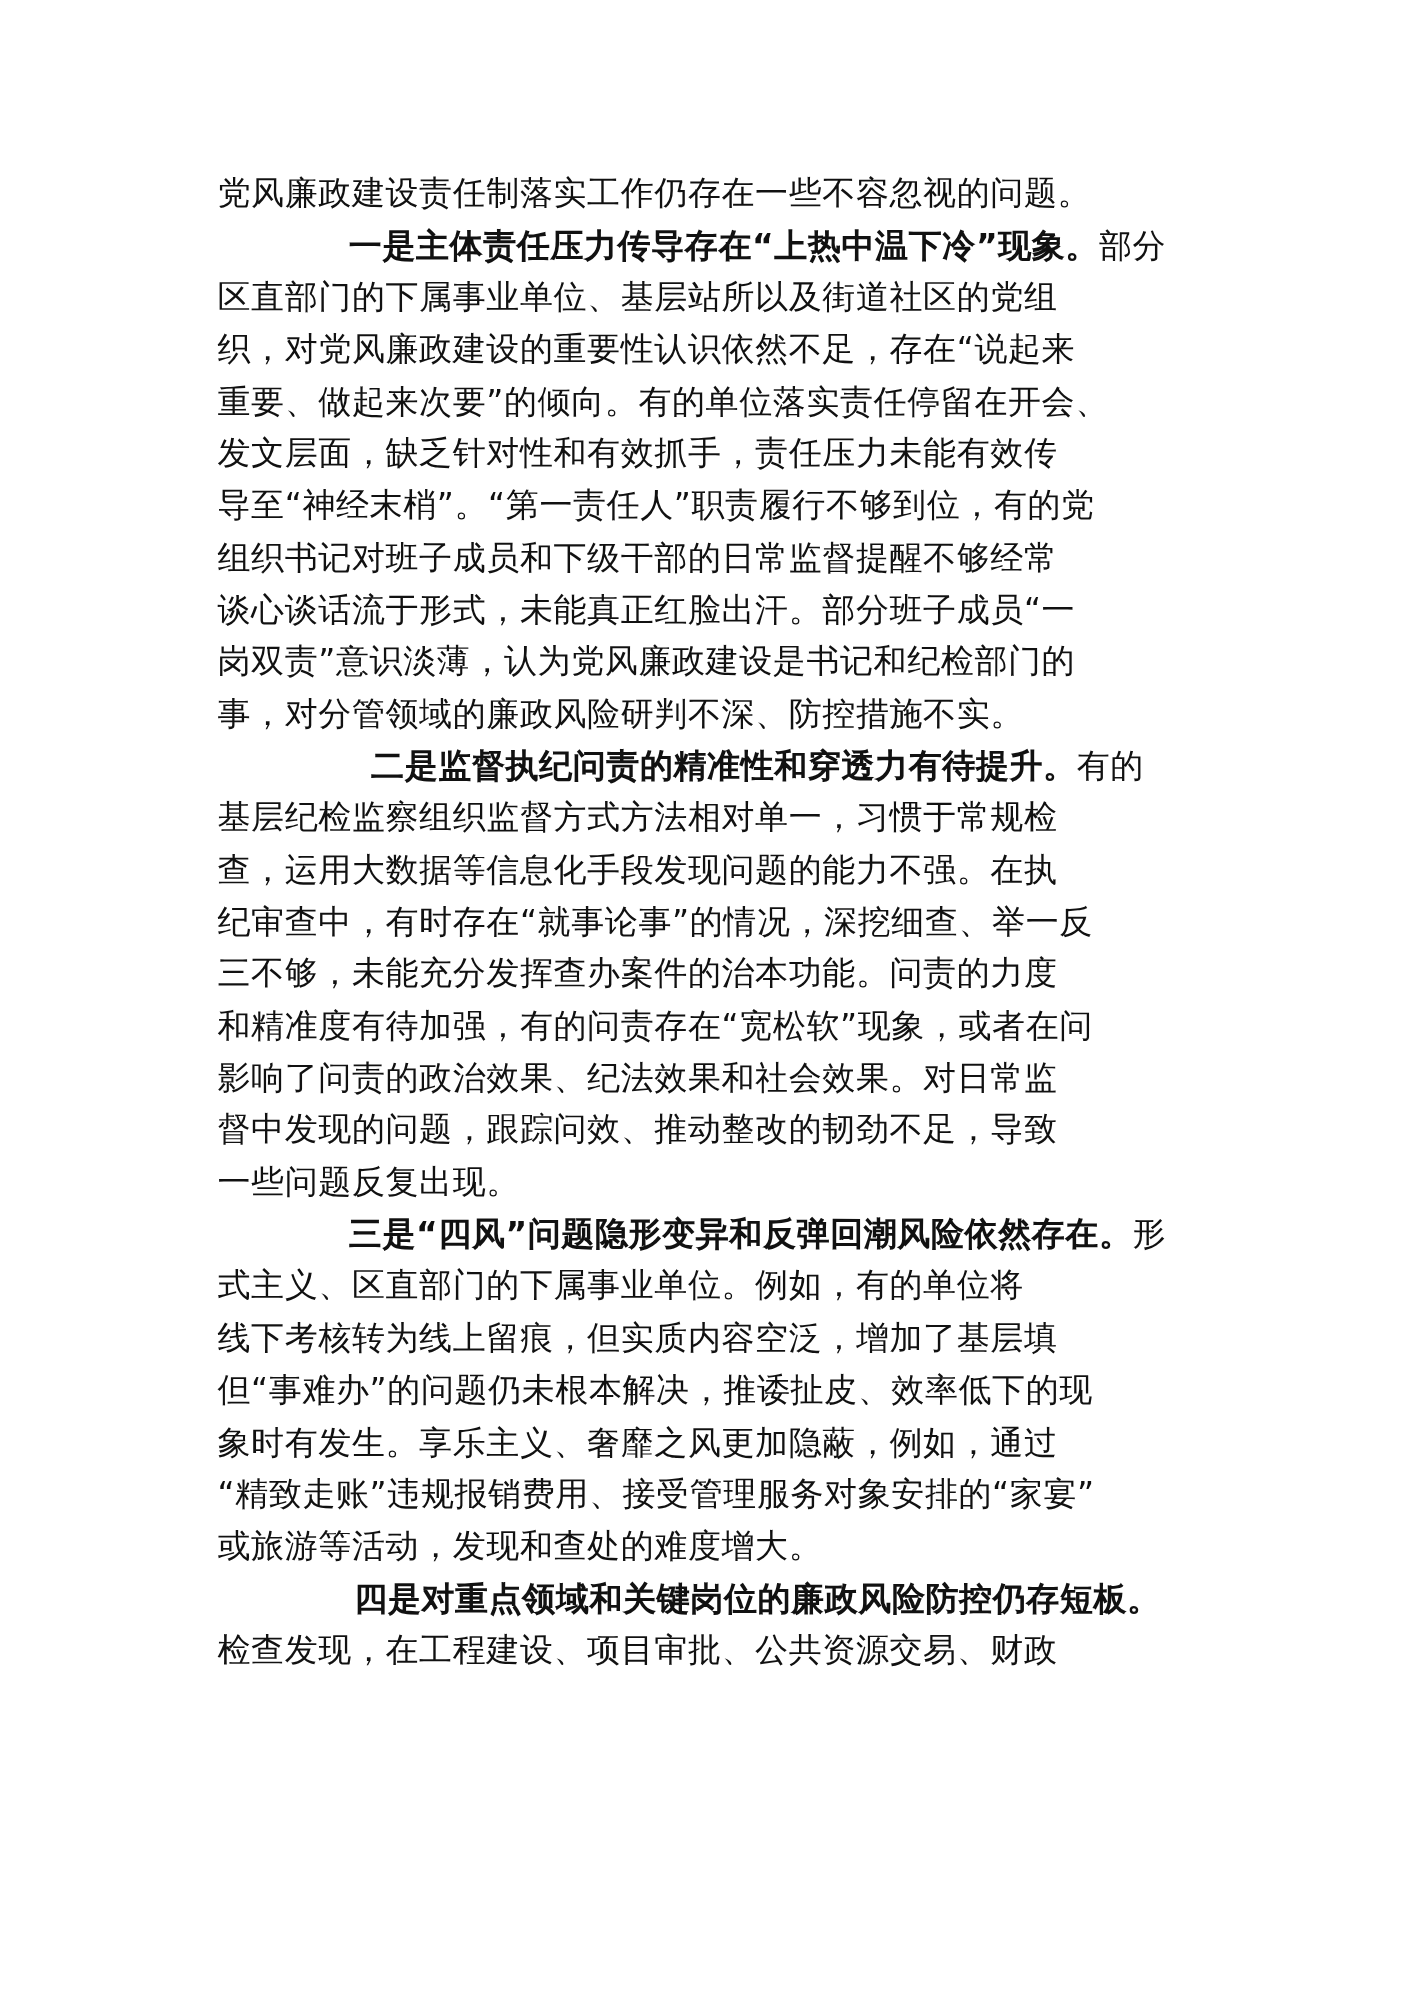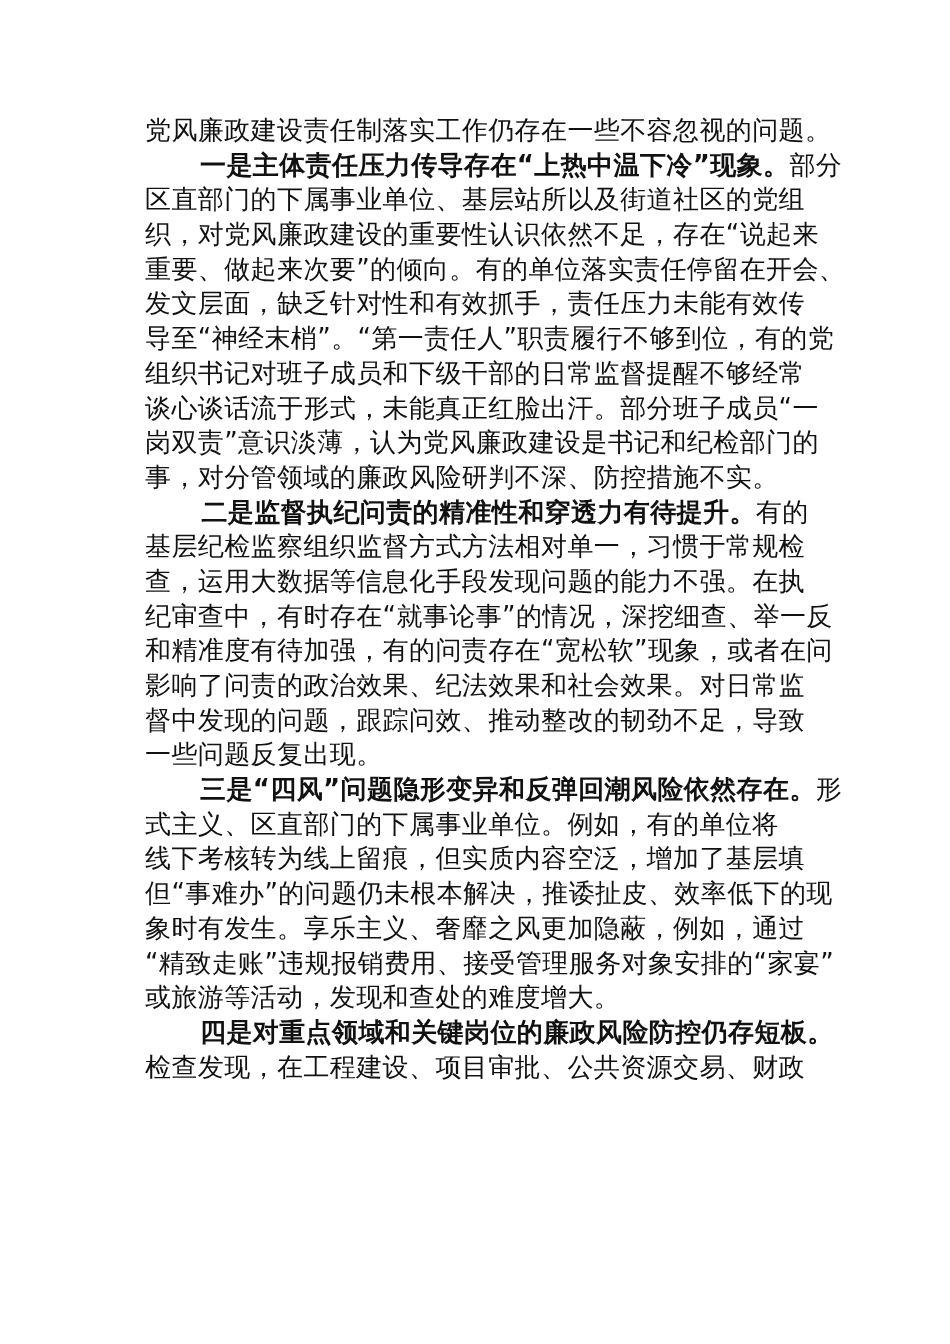--- a/index.html
+++ b/index.html
@@ -17,21 +17,21 @@
       position: absolute;
       left: 145px;
       top: 113px;
       width: 665px;
     }
     .line {
       display: block;
       height: 34.7px;
       line-height: 34.7px;
       font-family: "DejaVu Sans", sans-serif;
-      font-size: 26px;
+      font-size: 22px;
       color: #111111;
       white-space: nowrap;
       letter-spacing: 0.4px;
     }
     .indent {
       padding-left: 55px;
       text-align: center;
     }
     .bold {
       font-weight: bold;
@@ -57,20 +57,21 @@
     <span class="line">谈心谈话流于形式，未能真正红脸出汗。部分班子成员“一</span>
     <span class="line">岗双责”意识淡薄，认为党风廉政建设是书记和纪检部门的</span>
     <span class="line">事，对分管领域的廉政风险研判不深、防控措施不实。</span>
   </div>
 
   <div>
     <span class="line indent"><span class="bold">二是监督执纪问责的精准性和穿透力有待提升。</span><span>有的</span></span>
     <span class="line">基层纪检监察组织监督方式方法相对单一，习惯于常规检</span>
     <span class="line">查，运用大数据等信息化手段发现问题的能力不强。在执</span>
     <span class="line">纪审查中，有时存在“就事论事”的情况，深挖细查、举一反</span>
+    <span class="line">三不够，未能充分发挥查办案件的治本功能。问责的力度</span>
     <span class="line">和精准度有待加强，有的问责存在“宽松软”现象，或者在问</span>
     <span class="line">影响了问责的政治效果、纪法效果和社会效果。对日常监</span>
     <span class="line">督中发现的问题，跟踪问效、推动整改的韧劲不足，导致</span>
     <span class="line">一些问题反复出现。</span>
   </div>
 
   <div>
     <span class="line indent"><span class="bold">三是“四风”问题隐形变异和反弹回潮风险依然存在。</span><span>形</span></span>
     <span class="line">式主义、区直部门的下属事业单位。例如，有的单位将</span>
     <span class="line">线下考核转为线上留痕，但实质内容空泛，增加了基层填</span>

